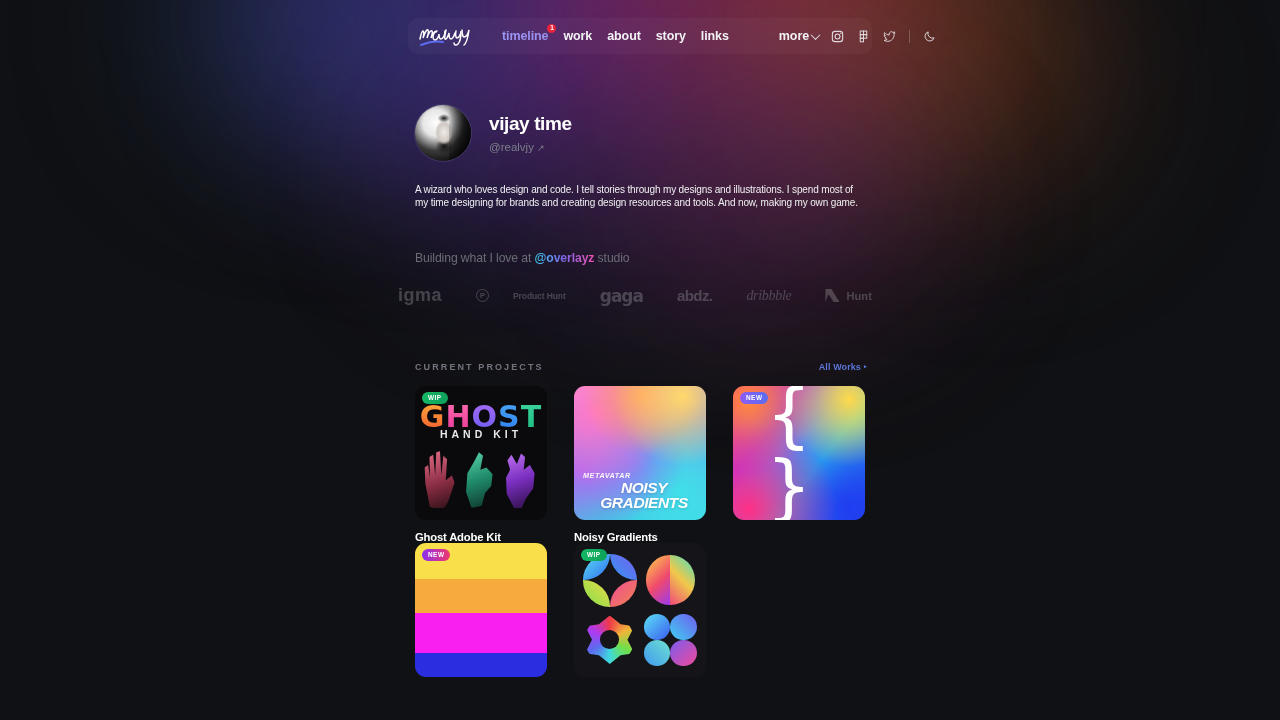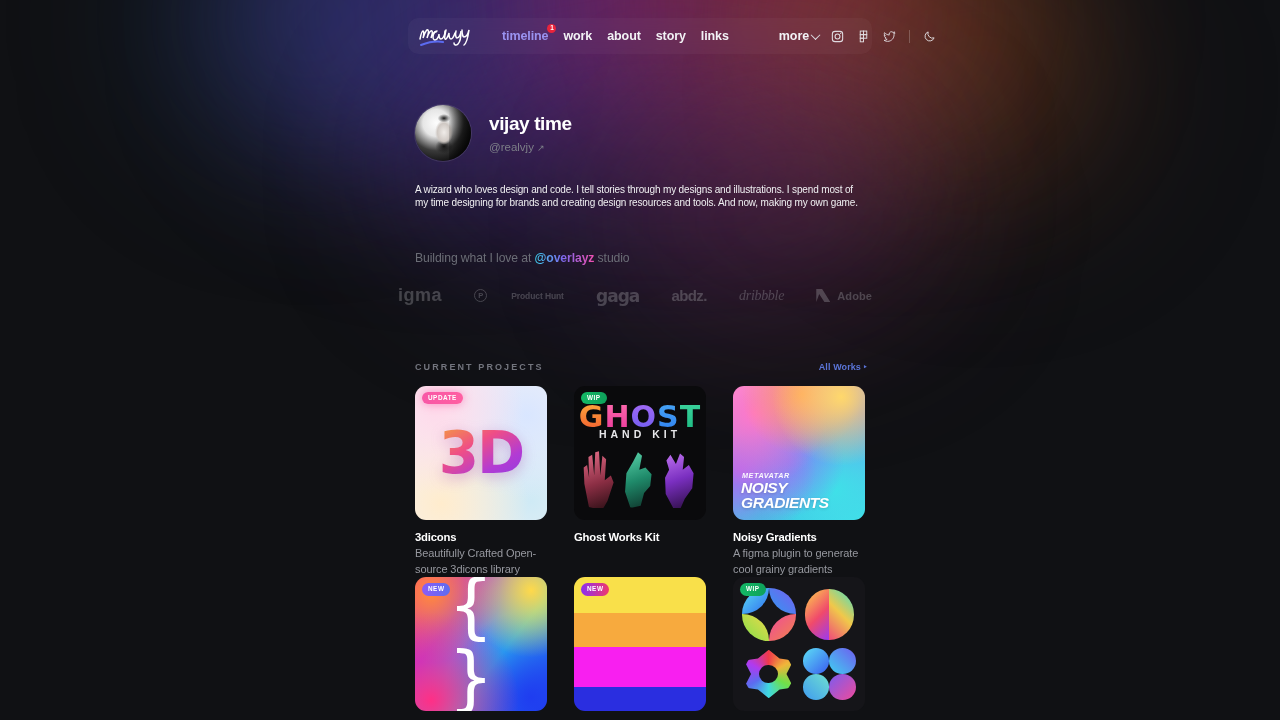--- a/index.html
+++ b/index.html
@@ -174,20 +174,21 @@
   .t-noisy{
     background:
       radial-gradient(circle at 82% 8%,  #ffd86b 0%, transparent 42%),
       radial-gradient(circle at 52% 6%,  #ff9a5c 0%, transparent 42%),
       radial-gradient(circle at 16% 20%, #ff78c8 0%, transparent 48%),
       radial-gradient(circle at 6% 62%,  #b06bf0 0%, transparent 50%),
       radial-gradient(circle at 42% 56%, #7b8af5 0%, transparent 52%),
       radial-gradient(circle at 78% 78%, #3fe0e8 0%, transparent 55%),
       radial-gradient(circle at 20% 96%, #2fd0e0 0%, transparent 50%),
       linear-gradient(150deg,#ff9ad4,#7b8af5 48%,#3fe0e8);
+    text-align: center;
   }
   .meta-lbl{ position:absolute; left:9px; top:85px; font-size:7.2px; font-weight:800;
              letter-spacing:.6px; color:#fff; font-style:italic; opacity:.95; }
   .noisy-lbl{ position:absolute; left:8px; top:94px; font-size:15.5px; font-weight:800;
               font-style:italic; letter-spacing:-.4px; line-height:.98; color:#fff;
               text-shadow:0 1px 3px rgba(0,0,0,.18); }
 
   
   .t-braces{
     background:
@@ -341,61 +342,52 @@
     <div class="brand b-figma">igma</div>
     <div class="brand">
       <span class="ph-circle">P</span>
       <span class="b-ph">Product Hunt</span>
     </div>
     <div class="brand b-gaga">gaga</div>
     <div class="brand b-abdz">abdz.</div>
     <div class="brand b-dribbble">dribbble</div>
     <div class="brand">
       <span class="adobe-a"></span>
-      <span class="b-adobe">Adobe</span>
+      <span class="b-adobe">Hunt</span>
     </div>
   </div>
 
   <div class="sec-head">
     <div class="sec-title">CURRENT PROJECTS</div>
     <div class="sec-link">All Works ‣</div>
   </div>
 
   <div class="grid">
 
-    <div class="card">
-      <div class="thumb t-3dicons">
-        <div class="badge bg-update">UPDATE</div>
-        <div class="icon3d">3D</div>
-      </div>
-      <div class="ctitle">3dicons</div>
-      <div class="cdesc">Beautifully Crafted Open-source 3dicons library</div>
-    </div>
 
     <div class="card">
       <div class="thumb t-ghost">
         <div class="badge bg-wip">WIP</div>
         <div class="ghost-word"><span class="gw1">G</span><span class="gw2">H</span><span class="gw3">O</span><span class="gw4">S</span><span class="gw5">T</span></div>
         <div class="ghost-sub">HAND KIT</div>
         <div class="hands">
           <div class="hand h1"></div>
           <div class="hand h2"></div>
           <div class="hand h3"></div>
         </div>
       </div>
-      <div class="ctitle">Ghost Works Kit</div>
+      <div class="ctitle">Ghost Adobe Kit</div>
     </div>
 
     <div class="card">
       <div class="thumb t-noisy">
         <div class="meta-lbl">METAVATAR</div>
         <div class="noisy-lbl">NOISY GRADIENTS</div>
       </div>
       <div class="ctitle">Noisy Gradients</div>
-      <div class="cdesc">A figma plugin to generate cool grainy gradients</div>
     </div>
 
     <div class="card">
       <div class="thumb t-braces">
         <div class="badge bg-new-purple">NEW</div>
         <div class="braces">{ }</div>
       </div>
     </div>
 
     <div class="card">

